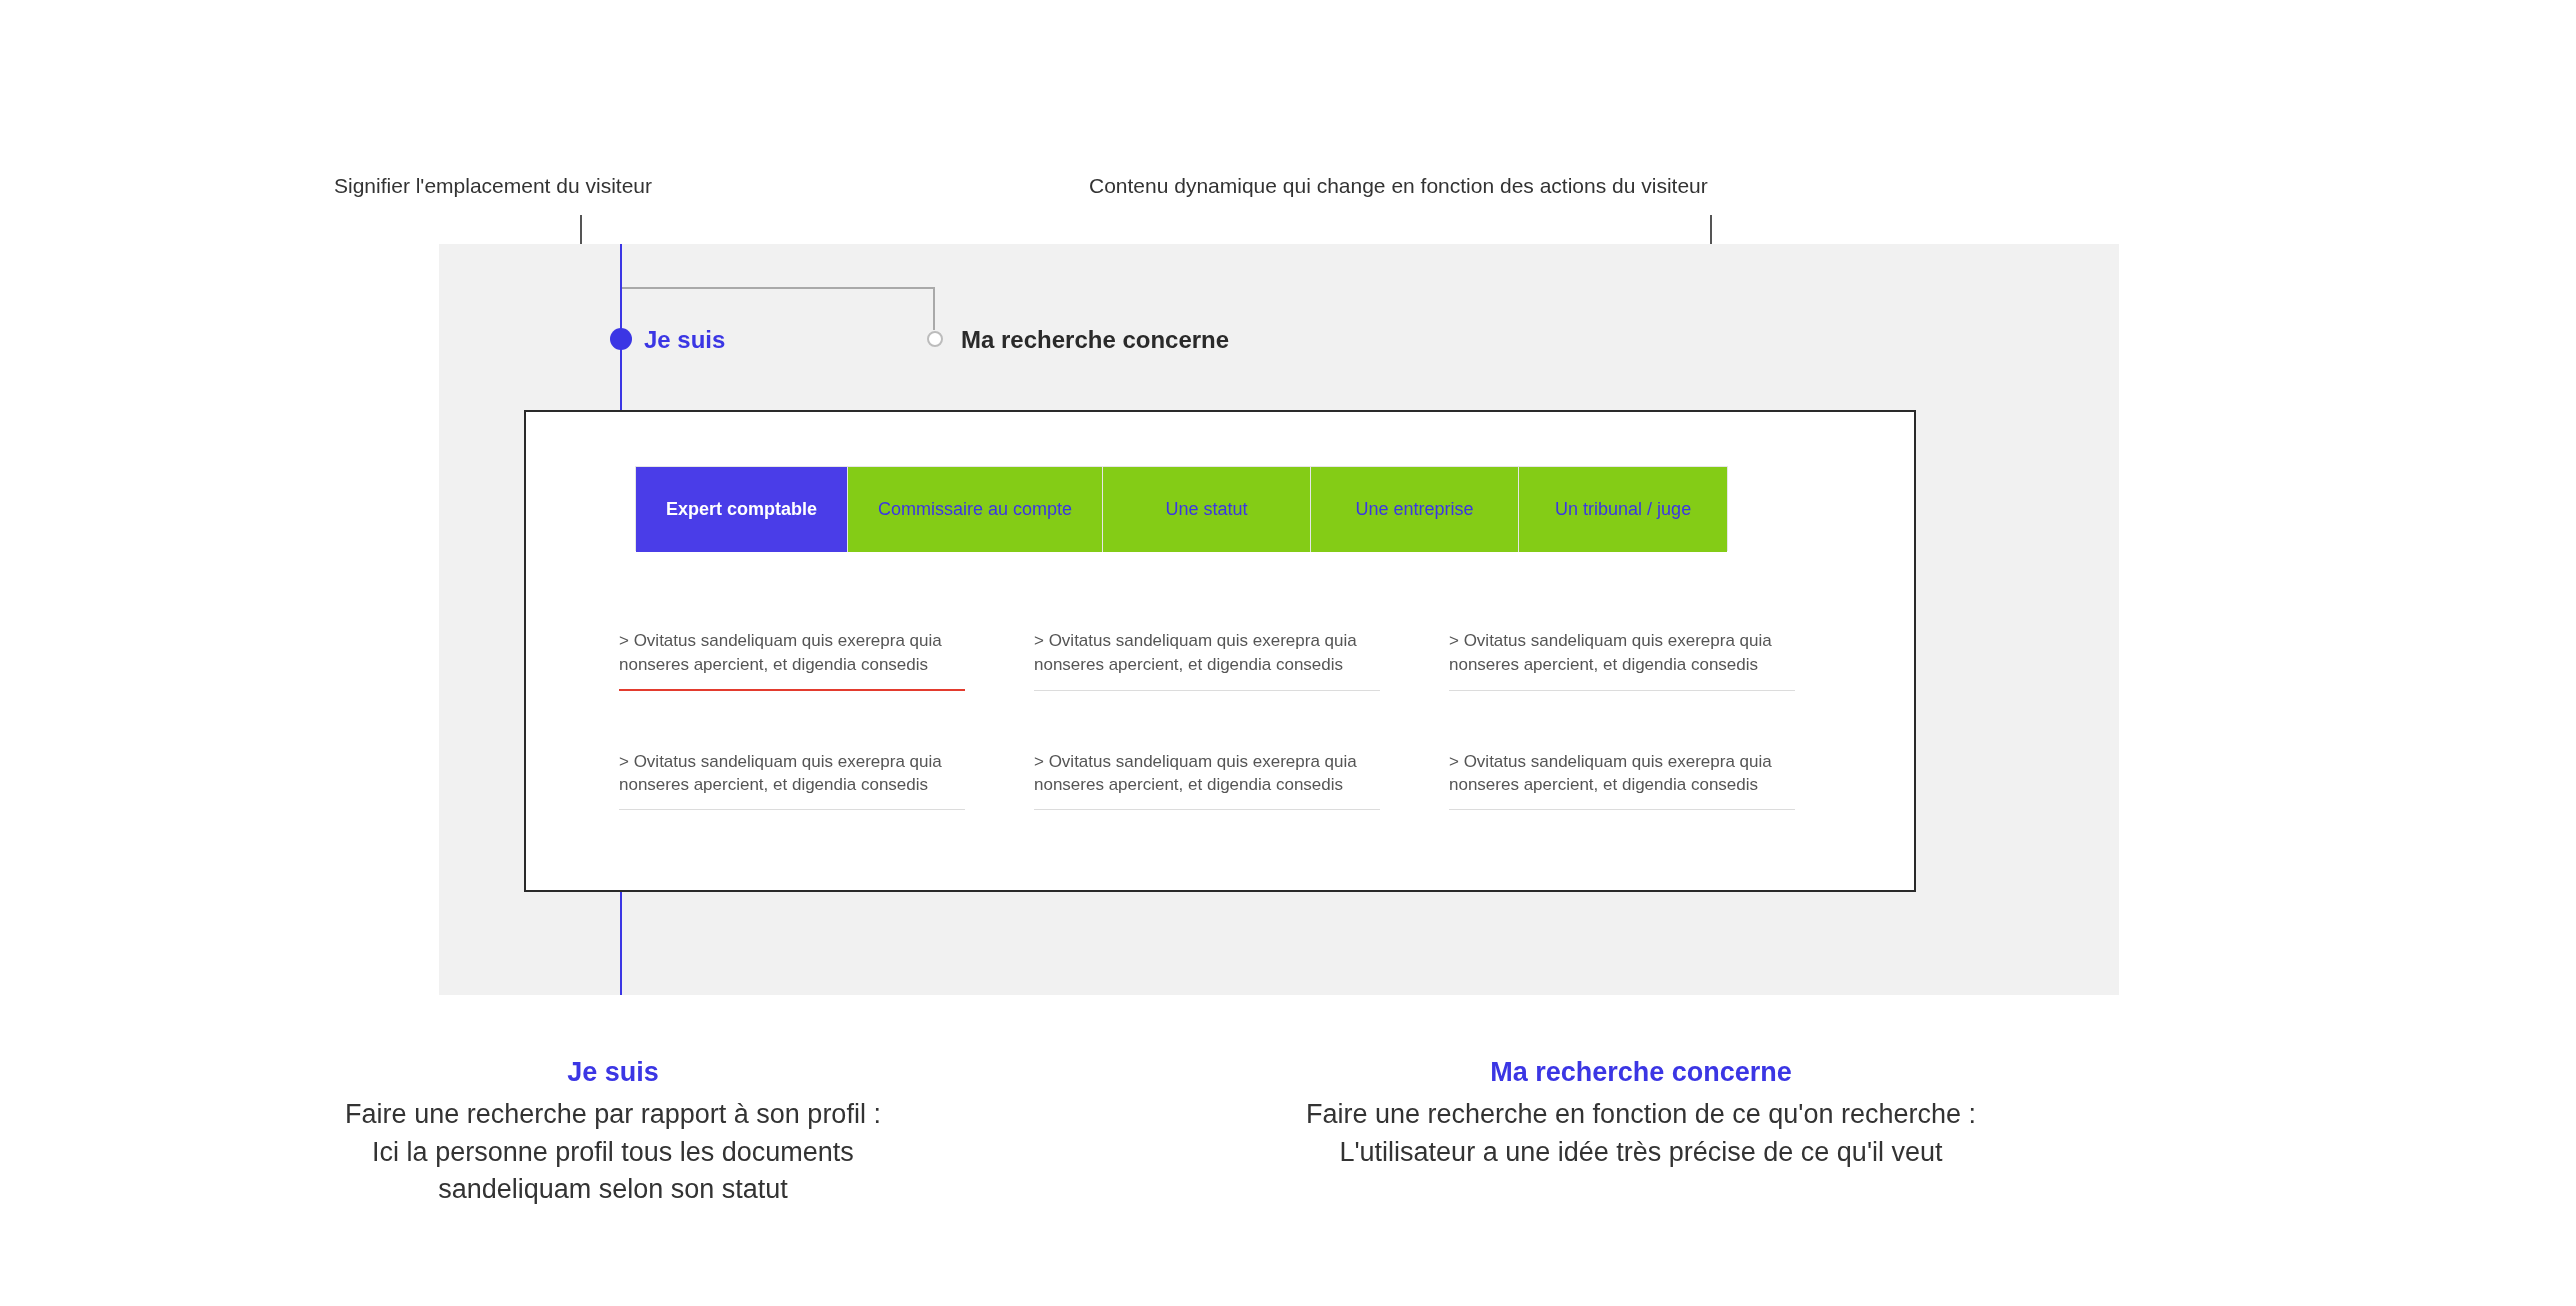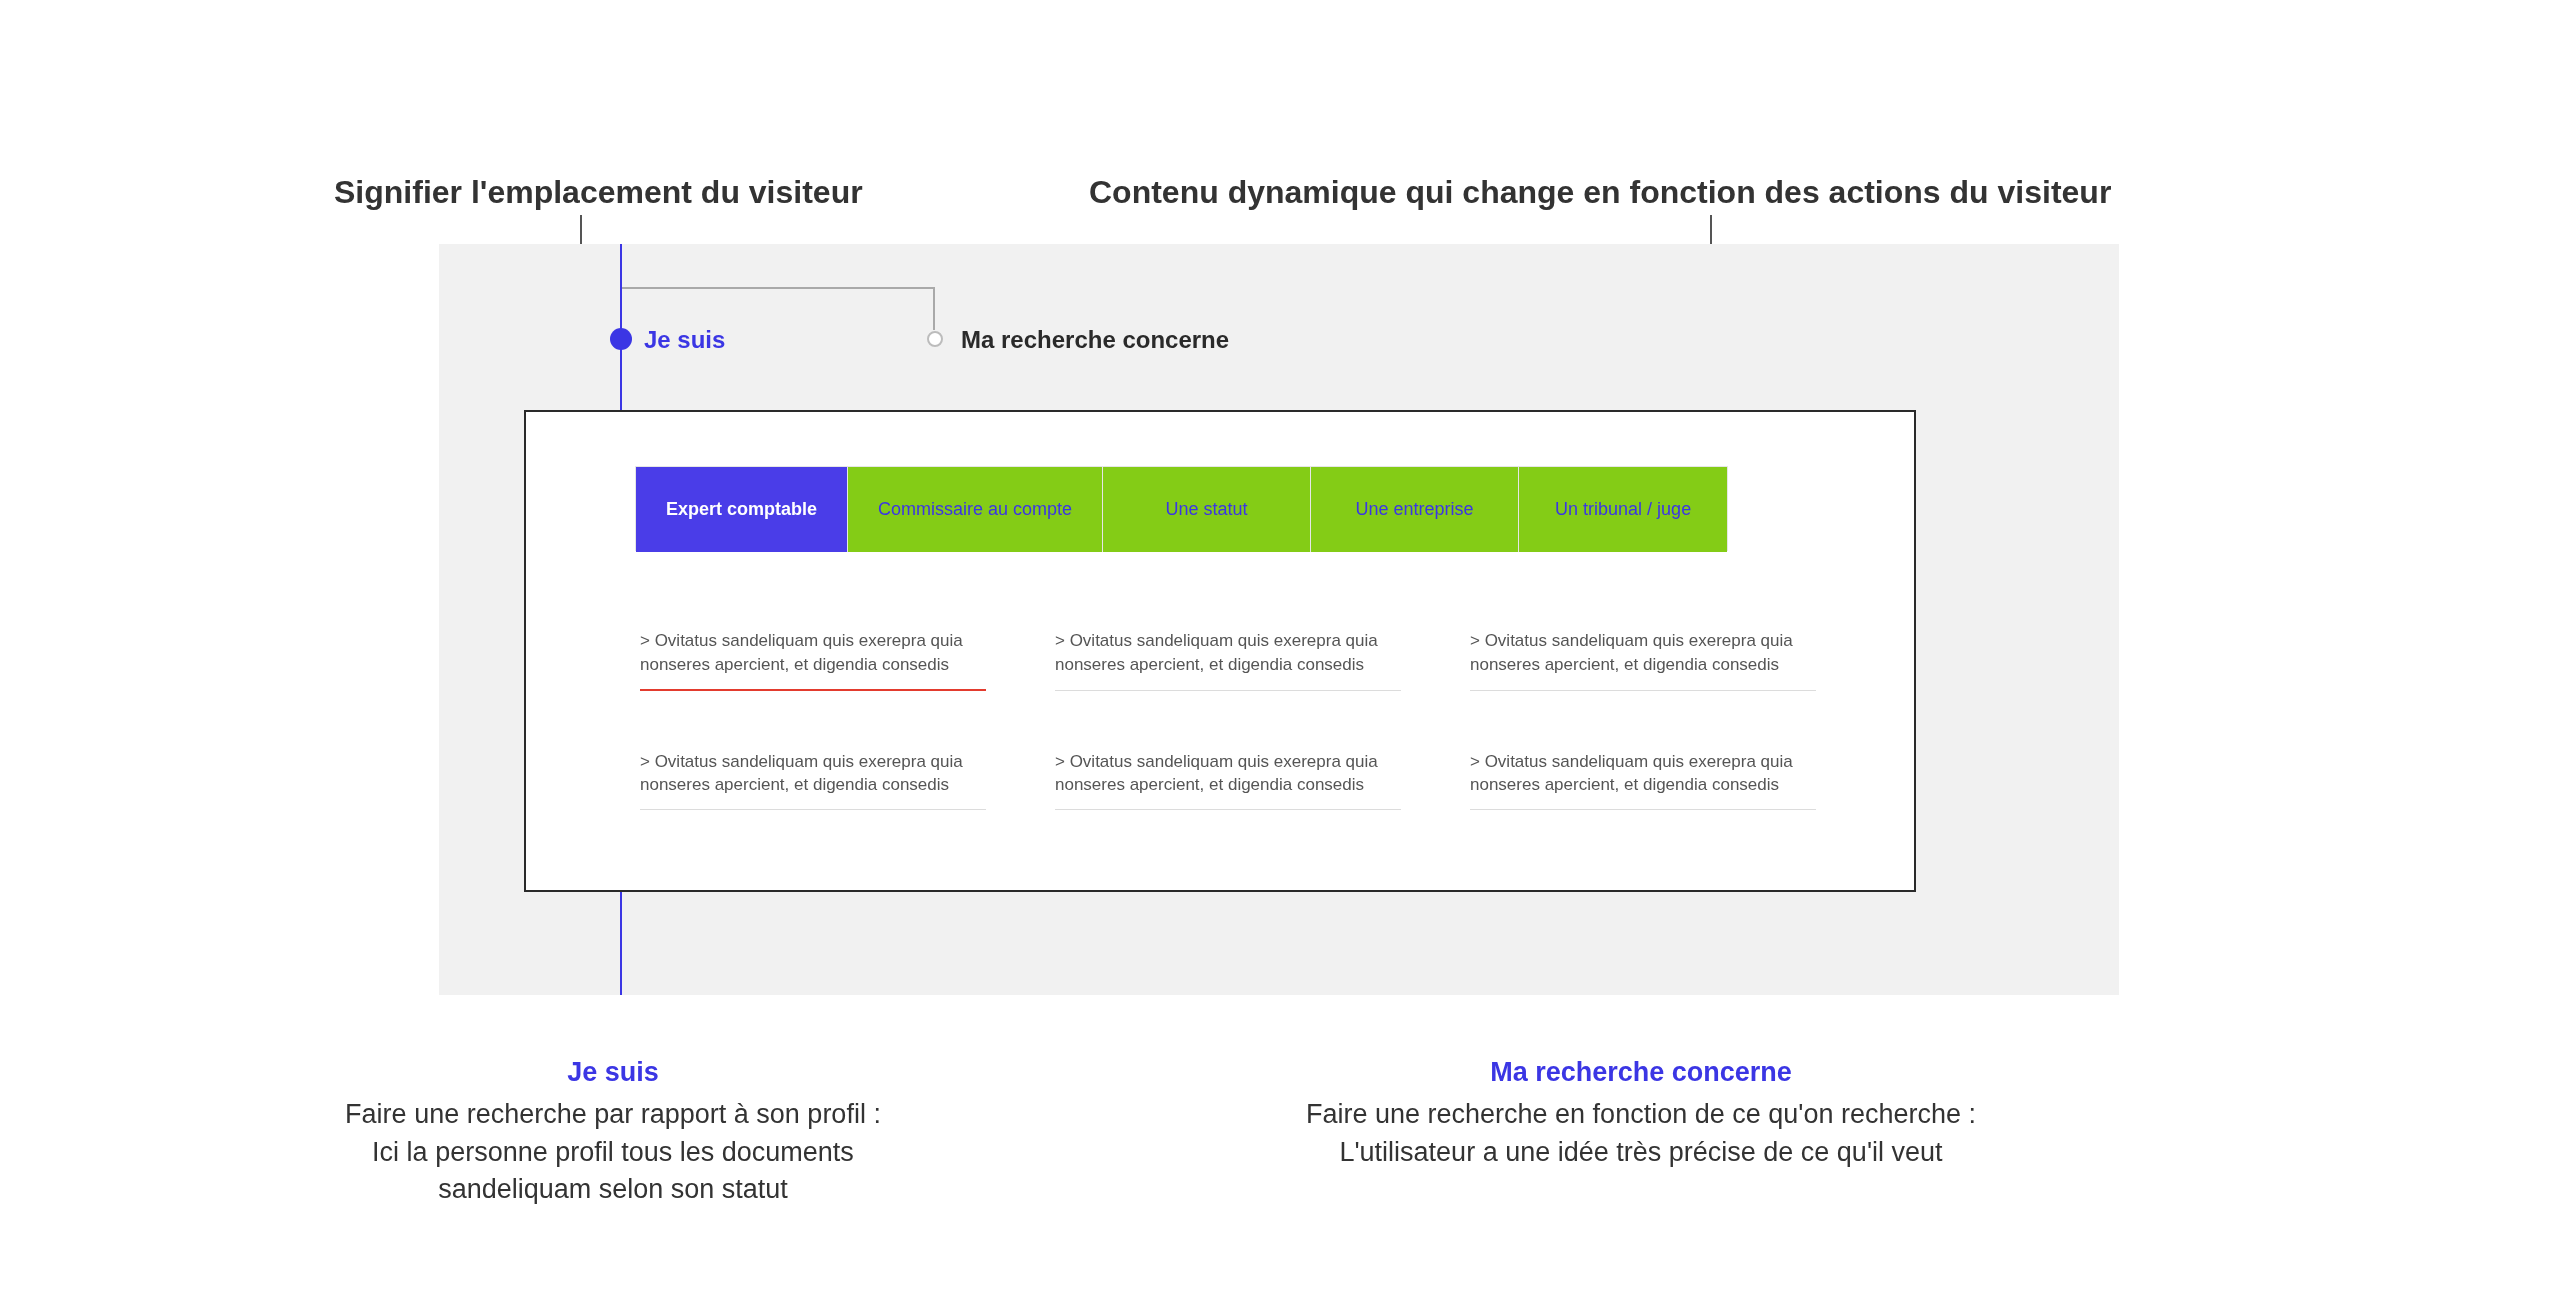--- a/index.html
+++ b/index.html
@@ -8,22 +8,22 @@
     height: 1307px;
     font-family: "Helvetica Neue", Arial, sans-serif;
     color: #333;
     background: #fff;
     position: relative;
   }
 
   
   .annotation {
     position: absolute;
-    font-size: 32px;
-    font-weight: 700;
+    font-size: 21px;
+    font-weight: 400;
     color: #333;
   }
   #ann-left  { left: 334px; top: 174px; }
   #ann-right { left: 1089px; top: 174px; }
 
   
   .panel {
     position: absolute;
     left: 439px;
     top: 244px;
@@ -134,21 +134,21 @@
   .tab:last-child { border-right: none; }
   .tab.active {
     background: #4a3de8;
     color: #fff;
     font-weight: 600;
   }
 
   
   .results {
     position: absolute;
-    left: 114px;
+    left: 93px;
     top: 217px;
     width: 1176px;
     display: grid;
     grid-template-columns: repeat(3, 1fr);
     column-gap: 69px;
     row-gap: 59px;
   }
   .result {
     font-size: 17px;
     color: #555;

